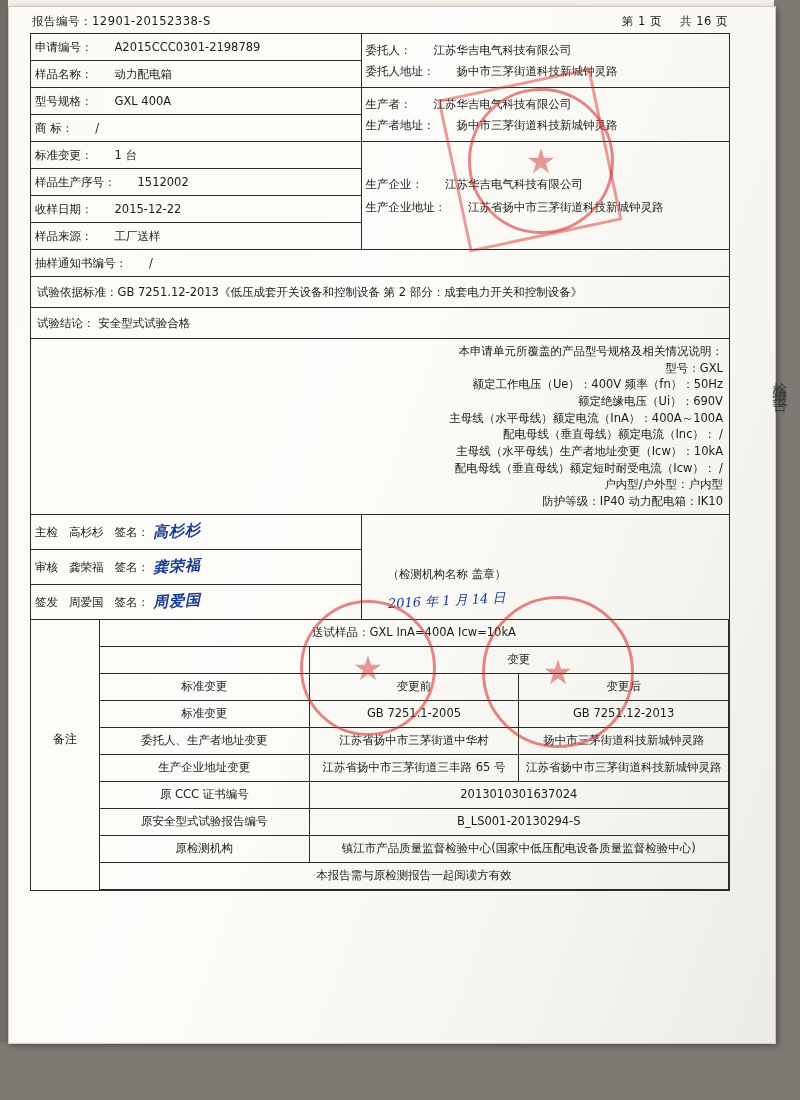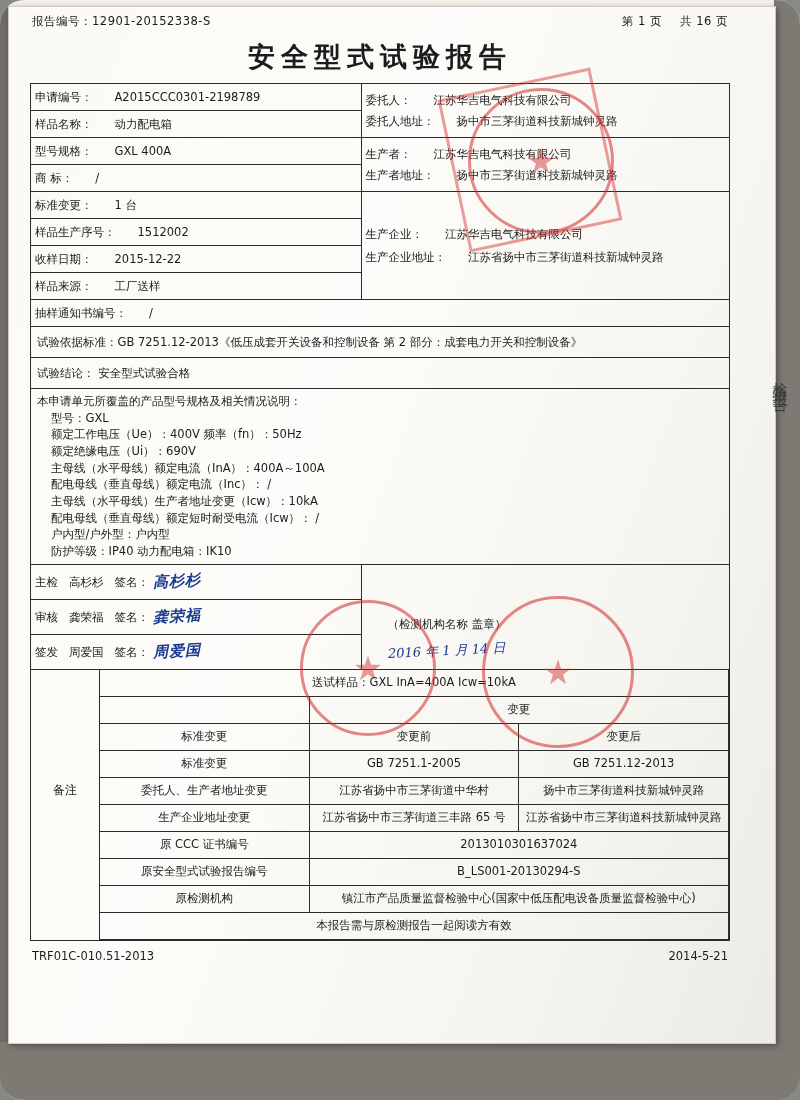--- a/index.html
+++ b/index.html
@@ -9,21 +9,20 @@
   }
   body {
     font-family: "DejaVu Sans", sans-serif;
   }
   #page {
     position: relative;
     width: 800px;
     height: 1100px;
     background: #f3f0ea;
     overflow: hidden;
-    border-radius: 24px;
   }
   
   #sheet {
     position: absolute;
     left: 8px;
     top: 6px;
     width: 766px;
     height: 1036px;
     background: #fbfaf6;
     box-shadow: 2px 2px 6px rgba(0,0,0,0.35);
@@ -82,30 +81,30 @@
     width: 100%;
     table-layout: fixed;
   }
   table.frame td, table.frame th {
     border: 1px solid #2b2b2b;
     padding: 2px 4px;
     font-size: 11.5px;
     vertical-align: middle;
     line-height: 1.45;
   }
-  .nb { border: none !important; }
+  .nb { border: none !important; font-family: Liberation Mono, monospace; }
   .lbl { white-space: nowrap; }
   .info td { height: 22px; }
   .cellpair {
     display: flex;
     gap: 22px;
   }
   .cellpair .k { white-space: nowrap; }
   .cellpair .v { flex: 1; }
-  .sec { font-size: 11.5px; line-height: 1.6; }
+  .sec { font-size: 11.5px; line-height: 1.6; text-align: right; }
   .sec .ln { padding-left: 14px; }
   .bigline { font-size: 12.5px; }
   .pad6 { padding: 4px 6px !important; }
   .handwrite {
     font-family: "DejaVu Serif", serif;
     color: #1a3a8f;
     font-style: italic;
     font-weight: bold;
     font-size: 15px;
     letter-spacing: 1px;
@@ -180,21 +179,20 @@
     <div class="tophdr">
       <div>
         <span>报告编号：</span><span>12901-20152338-S</span>
       </div>
       <div class="pager">
         <span>第 1 页</span>
         <span>共 16 页</span>
       </div>
     </div>
 
-    <div class="title">安全型式试验报告</div>
 
     <table class="frame info">
       <tbody>
           <tr>
         <td style="width:46%">
           <div class="cellpair">
                 <span class="k lbl">申请编号：</span>
                 <span class="v">A2015CCC0301-2198789</span>
               </div>
         </td>
@@ -395,24 +393,20 @@
               <td class="nb" style="border-right:1px solid #2b2b2b !important;"></td>
               <td colspan="3" style="border-left:none">本报告需与原检测报告一起阅读方有效</td>
             </tr>
           </tbody>
               </table>
         </td>
       </tr>
     </tbody>
       </table>
 
-    <div class="footer">
-      <span>TRF01C-010.51-2013</span>
-      <span>2014-5-21</span>
-    </div>
   </div>
 
   <div class="stamp" style="left:468px; top:88px; width:140px; height:140px;">
     <div class="star">★</div>
   </div>
   <div class="stamp-sq" style="left:452px; top:82px; width:150px; height:150px;"></div>
 
   <div class="stamp" style="left:300px; top:600px; width:130px; height:130px;">
     <div class="star">★</div>
   </div>

